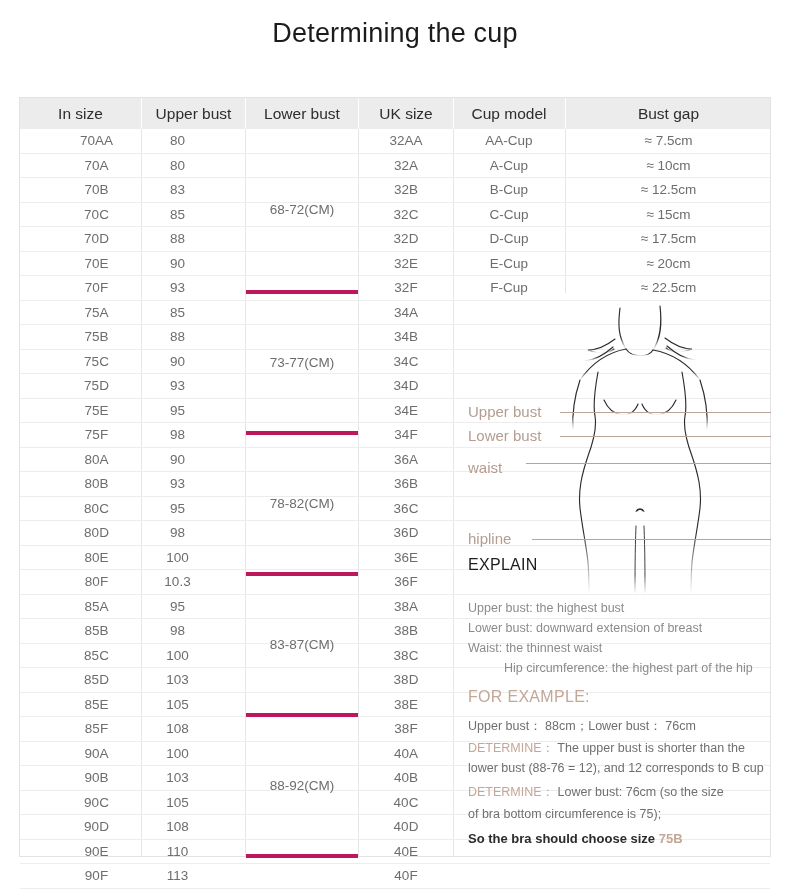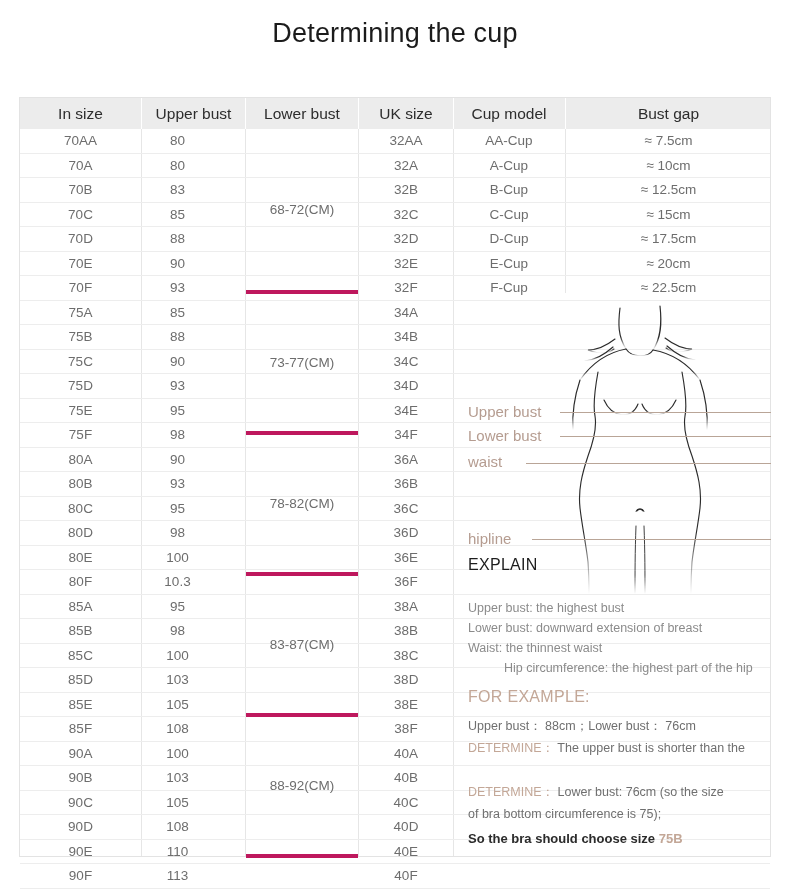--- a/index.html
+++ b/index.html
@@ -90,21 +90,21 @@
   .row .cell {
     position: absolute;
     top: 0;
     height: 23.5px;
     line-height: 23.5px;
     text-align: center;
     font-size: 13.5px;
     color: #6d6d6d;
     white-space: nowrap;
   }
-  .c-insize  { left: 0px;   width: 121px; }
+  .c-insize  { left: 16px;   width: 121px; }
   .c-upper   { left: 106px; width: 103px; }
   .c-uk      { left: 339px; width: 94px;  }
   .c-cup     { left: 434px; width: 110px; }
   .c-gap     { left: 546px; width: 205px; }
 
   
   .merged-col { position: absolute; left: 226px; top: 31px; width: 112px; }
   .merged {
     position: relative;
     box-sizing: border-box;
@@ -450,40 +450,41 @@
         </g>
       </svg>
     </div>
 
     <div class="meas-label" style="left:14px; top:110px;">Upper bust</div>
     <div class="meas-line" style="left:106px; top:118px; width:211px;"></div>
 
     <div class="meas-label" style="left:14px; top:134px;">Lower bust</div>
     <div class="meas-line" style="left:106px; top:142px; width:211px;"></div>
 
-    <div class="meas-label" style="left:14px; top:160px;">waist</div>
+    <div class="meas-label" style="left:14px; top:166px;">waist</div>
     <div class="meas-line" style="left:72px; top:169px; width:245px;"></div>
 
     <div class="meas-label" style="left:14px; top:237px;">hipline</div>
     <div class="meas-line" style="left:78px; top:245px; width:239px;"></div>
 
     <div class="explain-title" style="left:14px; top:262px;">EXPLAIN</div>
     <div class="explain-line" style="left:14px; top:308px;">Upper bust: the highest bust</div>
     <div class="explain-line" style="left:14px; top:328px;">Lower bust: downward extension of breast</div>
     <div class="explain-line" style="left:14px; top:348px;">Waist: the thinnest waist</div>
     <div class="explain-line" style="left:14px; top:368px;margin-left:36px;">Hip circumference: the highest part of the hip</div>
 
     <div class="example-title" style="left:14px; top:394px;">FOR EXAMPLE:</div>
 
     <div class="ex-line" style="left:14px; top:426px;">Upper bust： 88cm；Lower bust： 76cm</div>
 
     <div class="ex-line" style="left:14px; top:448px;">
       <span class="tag">DETERMINE：</span><span>  The upper bust is shorter than the</span>
     </div>
 
+    <div class="ex-line" style="left:14px; top:468px;">lower bust (88-76 = 12), and 12 corresponds to B cup</div>
 
     <div class="ex-line" style="left:14px; top:492px;">
       <span class="tag">DETERMINE：</span><span>  Lower bust: 76cm (so the size</span>
     </div>
 
     <div class="ex-line" style="left:14px; top:514px;">of bra bottom circumference is 75);</div>
 
     <div class="ex-final" style="left:14px; top:538px;">
       <span>So the bra should choose size </span><span class="size">75B</span>
     </div>

